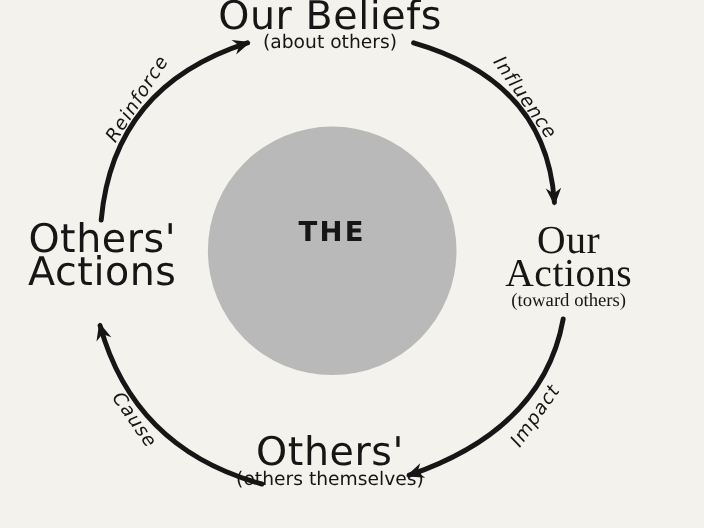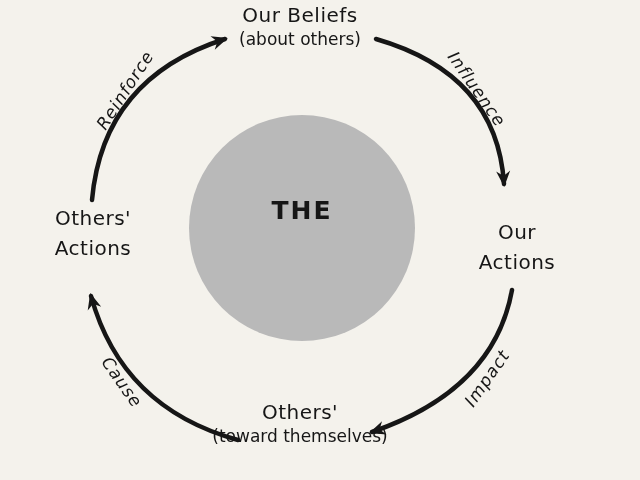--- a/index.html
+++ b/index.html
@@ -20,24 +20,24 @@
     position:absolute;left:302px;top:228px;
     transform:translate(-50%,-50%);
     text-align:center;
     font-size:25px;letter-spacing:2px;font-weight:600;
     line-height:34px;white-space:nowrap;
   }
   .node{
     position:absolute;transform:translateX(-50%);
     text-align:center;white-space:nowrap;
   }
-  .node .main{font-size:20px;line-height:30px;font-weight:500;letter-spacing:0.5px;display:block;}
+  .node .main{font-size:36px;line-height:30px;font-weight:500;letter-spacing:0.5px;display:block;}
   .node .sub{font-size:17px;line-height:19px;font-weight:400;display:block;}
   .node-top{left:300px;top:0px;}
-  .node-right{left:517px;top:217px;}
+  .node-right{left:517px;top:203px;font-family:Liberation Serif, serif;}
   .node-left{left:93px;top:203px;}
   .node-bottom{left:300px;top:397px;}
 
   .arc-label{
     position:absolute;transform:translate(-50%,-50%) rotate(0deg);
     font-size:17px;font-style:italic;letter-spacing:1px;
     white-space:nowrap;font-weight:500;
   }
   .label-reinforce{left:125px;top:90px;transform:translate(-50%,-50%) rotate(-57deg);}
   .label-influence{left:477px;top:89px;transform:translate(-50%,-50%) rotate(55deg);}
@@ -70,30 +70,31 @@
   </div>
 
   <div class="node node-top">
     <span class="main">Our Beliefs</span>
     <span class="sub">(about others)</span>
   </div>
 
   <div class="node node-right">
     <span class="main">Our</span>
     <span class="main">Actions</span>
+    <span class="sub">(toward others)</span>
   </div>
 
   <div class="node node-left">
     <span class="main">Others'</span>
     <span class="main">Actions</span>
   </div>
 
   <div class="node node-bottom">
     <span class="main">Others'</span>
-    <span class="sub">(toward themselves)</span>
+    <span class="sub">(others themselves)</span>
   </div>
 
   <div class="arc-label label-reinforce">Reinforce</div>
   <div class="arc-label label-influence">Influence</div>
   <div class="arc-label label-impact">Impact</div>
   <div class="arc-label label-cause">Cause</div>
 
 </div>
 
 </body></html>

